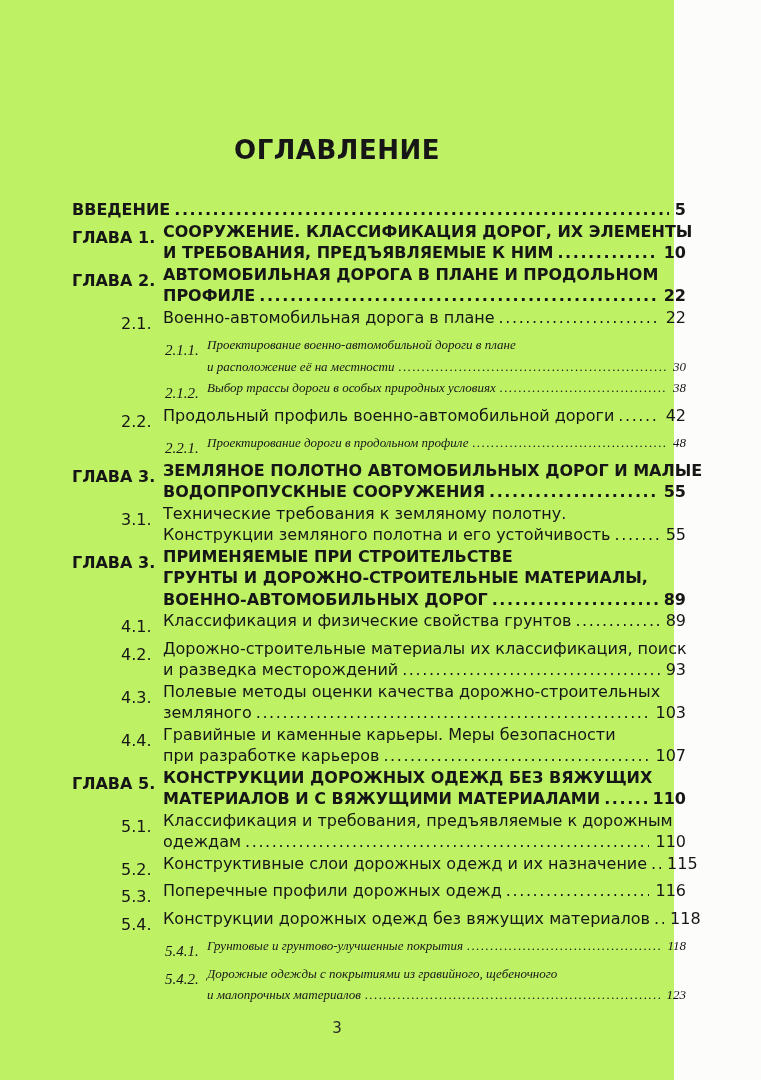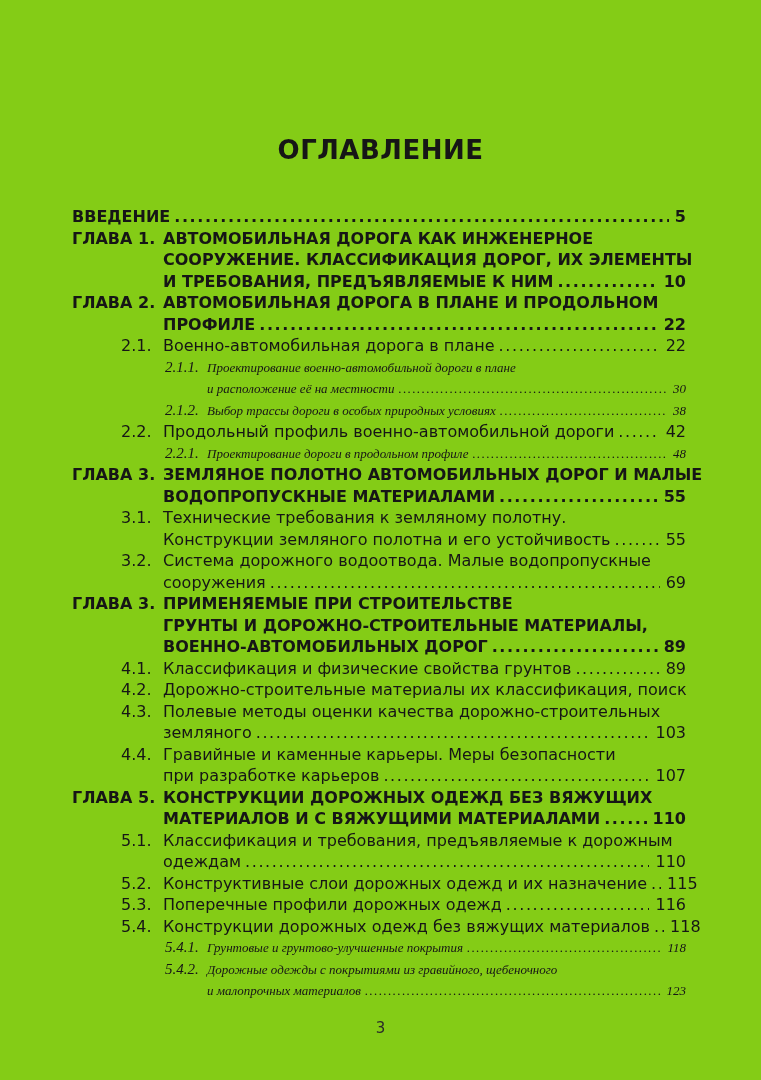--- a/index.html
+++ b/index.html
@@ -7,50 +7,52 @@
     padding: 0;
   }
   body {
     width: 761px;
     height: 1080px;
     background: #fcfcfb;
     overflow: hidden;
   }
   .sheet {
     position: relative;
-    width: 761px;
+    width: 654px;
     height: 1080px;
-    background: #84cc16;
+    background: #bef264;
     color: #161616;
     font-family: "DejaVu Sans", "Liberation Sans", sans-serif;
+    padding-left: 20px;
   }
   .doc-title {
     position: absolute;
     top: 133px;
     left: 0;
     width: 100%;
     text-align: center;
     font-size: 26px;
     line-height: 34px;
     font-weight: bold;
     letter-spacing: 0.5px;
   }
   .toc {
     position: absolute;
-    top: 206px;
+    top: 199px;
     left: 72px;
     width: 614px;
   }
   .entry {
     display: flex;
     align-items: flex-start;
   }
   .entry .label {
     flex: 0 0 auto;
     white-space: nowrap;
+    margin-top: 6px;
   }
   .entry .body {
     flex: 1 1 auto;
     min-width: 0;
   }
   .line {
     font-size: 16px;
     line-height: 21.5px;
     white-space: nowrap;
   }
@@ -115,21 +117,20 @@
           <div class="line with-page">
             <span class="text">ВВЕДЕНИЕ</span>
             <span class="leader"></span>
             <span class="pagenum">5</span>
           </div>
         </div>
       </div>
       <div class="entry chapter">
         <span class="label">ГЛАВА 1.</span>
         <div class="body">
-          <div class="line"><span class="text">АВТОМОБИЛЬНАЯ ДОРОГА КАК ИНЖЕНЕРНОЕ</span></div>
           <div class="line"><span class="text">СООРУЖЕНИЕ. КЛАССИФИКАЦИЯ ДОРОГ, ИХ ЭЛЕМЕНТЫ</span></div>
           <div class="line with-page">
             <span class="text">И ТРЕБОВАНИЯ, ПРЕДЪЯВЛЯЕМЫЕ К НИМ</span>
             <span class="leader"></span>
             <span class="pagenum">10</span>
           </div>
         </div>
       </div>
       <div class="entry chapter">
         <span class="label">ГЛАВА 2.</span>
@@ -191,45 +192,34 @@
             <span class="leader"></span>
             <span class="pagenum">48</span>
           </div>
         </div>
       </div>
       <div class="entry chapter">
         <span class="label">ГЛАВА 3.</span>
         <div class="body">
           <div class="line"><span class="text">ЗЕМЛЯНОЕ ПОЛОТНО АВТОМОБИЛЬНЫХ ДОРОГ И МАЛЫЕ</span></div>
           <div class="line with-page">
-            <span class="text">ВОДОПРОПУСКНЫЕ МАТЕРИАЛАМИ</span>
+            <span class="text">ВОДОПРОПУСКНЫЕ СООРУЖЕНИЯ</span>
             <span class="leader"></span>
             <span class="pagenum">55</span>
           </div>
         </div>
       </div>
       <div class="entry section">
         <span class="label">3.1.</span>
         <div class="body">
           <div class="line"><span class="text">Технические требования к земляному полотну.</span></div>
           <div class="line with-page">
             <span class="text">Конструкции земляного полотна и его устойчивость</span>
             <span class="leader"></span>
             <span class="pagenum">55</span>
-          </div>
-        </div>
-      </div>
-      <div class="entry section">
-        <span class="label">3.2.</span>
-        <div class="body">
-          <div class="line"><span class="text">Система дорожного водоотвода. Малые водопропускные</span></div>
-          <div class="line with-page">
-            <span class="text">сооружения</span>
-            <span class="leader"></span>
-            <span class="pagenum">69</span>
           </div>
         </div>
       </div>
       <div class="entry chapter">
         <span class="label">ГЛАВА 3.</span>
         <div class="body">
           <div class="line"><span class="text">ПРИМЕНЯЕМЫЕ ПРИ СТРОИТЕЛЬСТВЕ</span></div>
           <div class="line"><span class="text">ГРУНТЫ И ДОРОЖНО-СТРОИТЕЛЬНЫЕ МАТЕРИАЛЫ,</span></div>
           <div class="line with-page">
             <span class="text">ВОЕННО-АВТОМОБИЛЬНЫХ ДОРОГ</span>
@@ -245,20 +235,25 @@
             <span class="text">Классификация и физические свойства грунтов</span>
             <span class="leader"></span>
             <span class="pagenum">89</span>
           </div>
         </div>
       </div>
       <div class="entry section">
         <span class="label">4.2.</span>
         <div class="body">
           <div class="line"><span class="text">Дорожно-строительные материалы их классификация, поиск</span></div>
+          <div class="line with-page">
+            <span class="text">и разведка месторождений</span>
+            <span class="leader"></span>
+            <span class="pagenum">93</span>
+          </div>
         </div>
       </div>
       <div class="entry section">
         <span class="label">4.3.</span>
         <div class="body">
           <div class="line"><span class="text">Полевые методы оценки качества дорожно-строительных</span></div>
           <div class="line with-page">
             <span class="text">земляного</span>
             <span class="leader"></span>
             <span class="pagenum">103</span>

